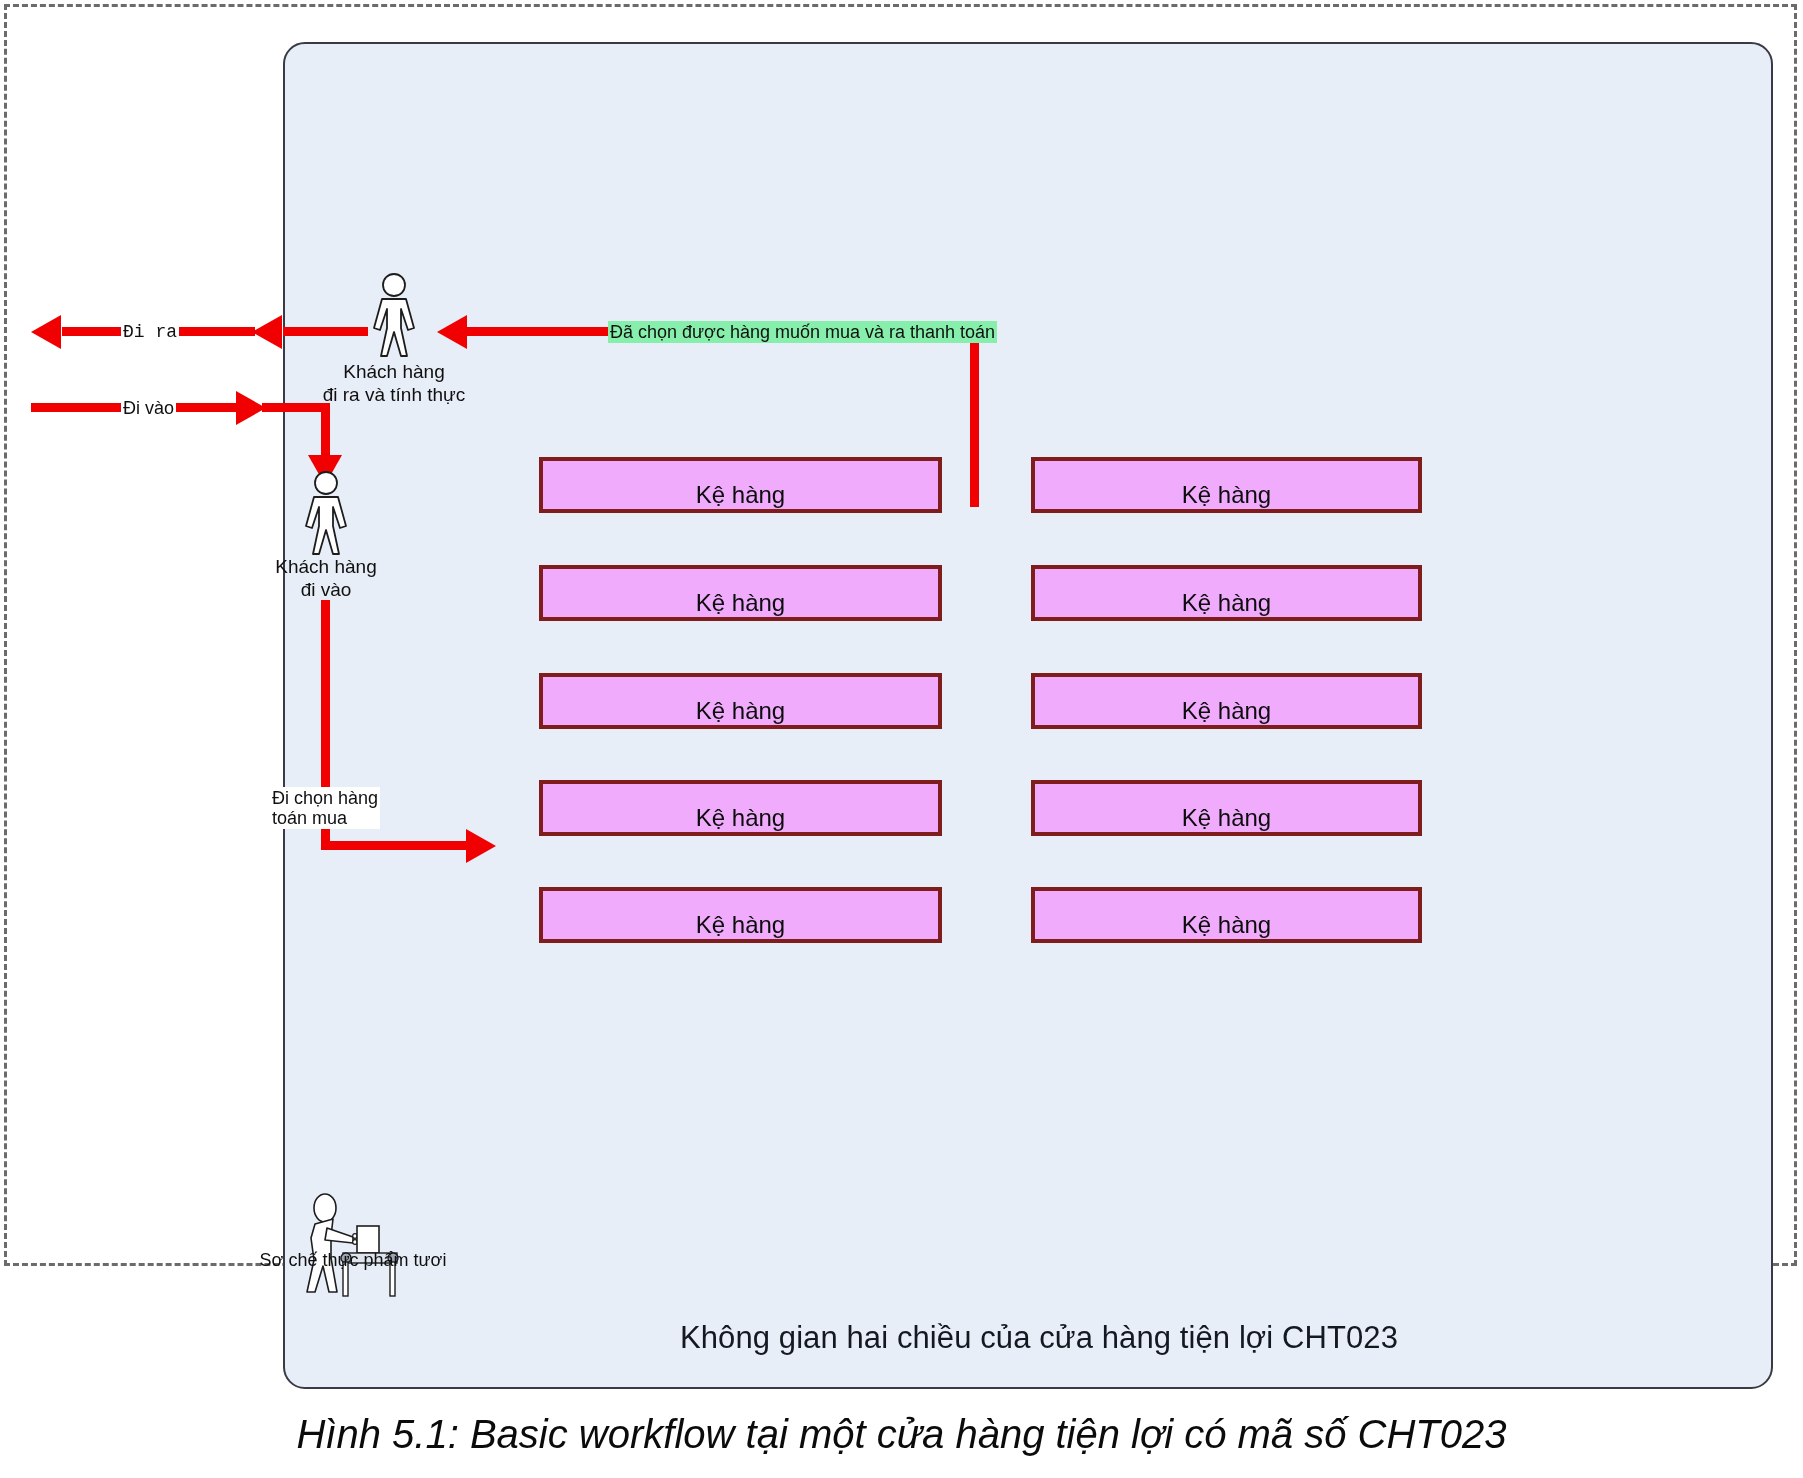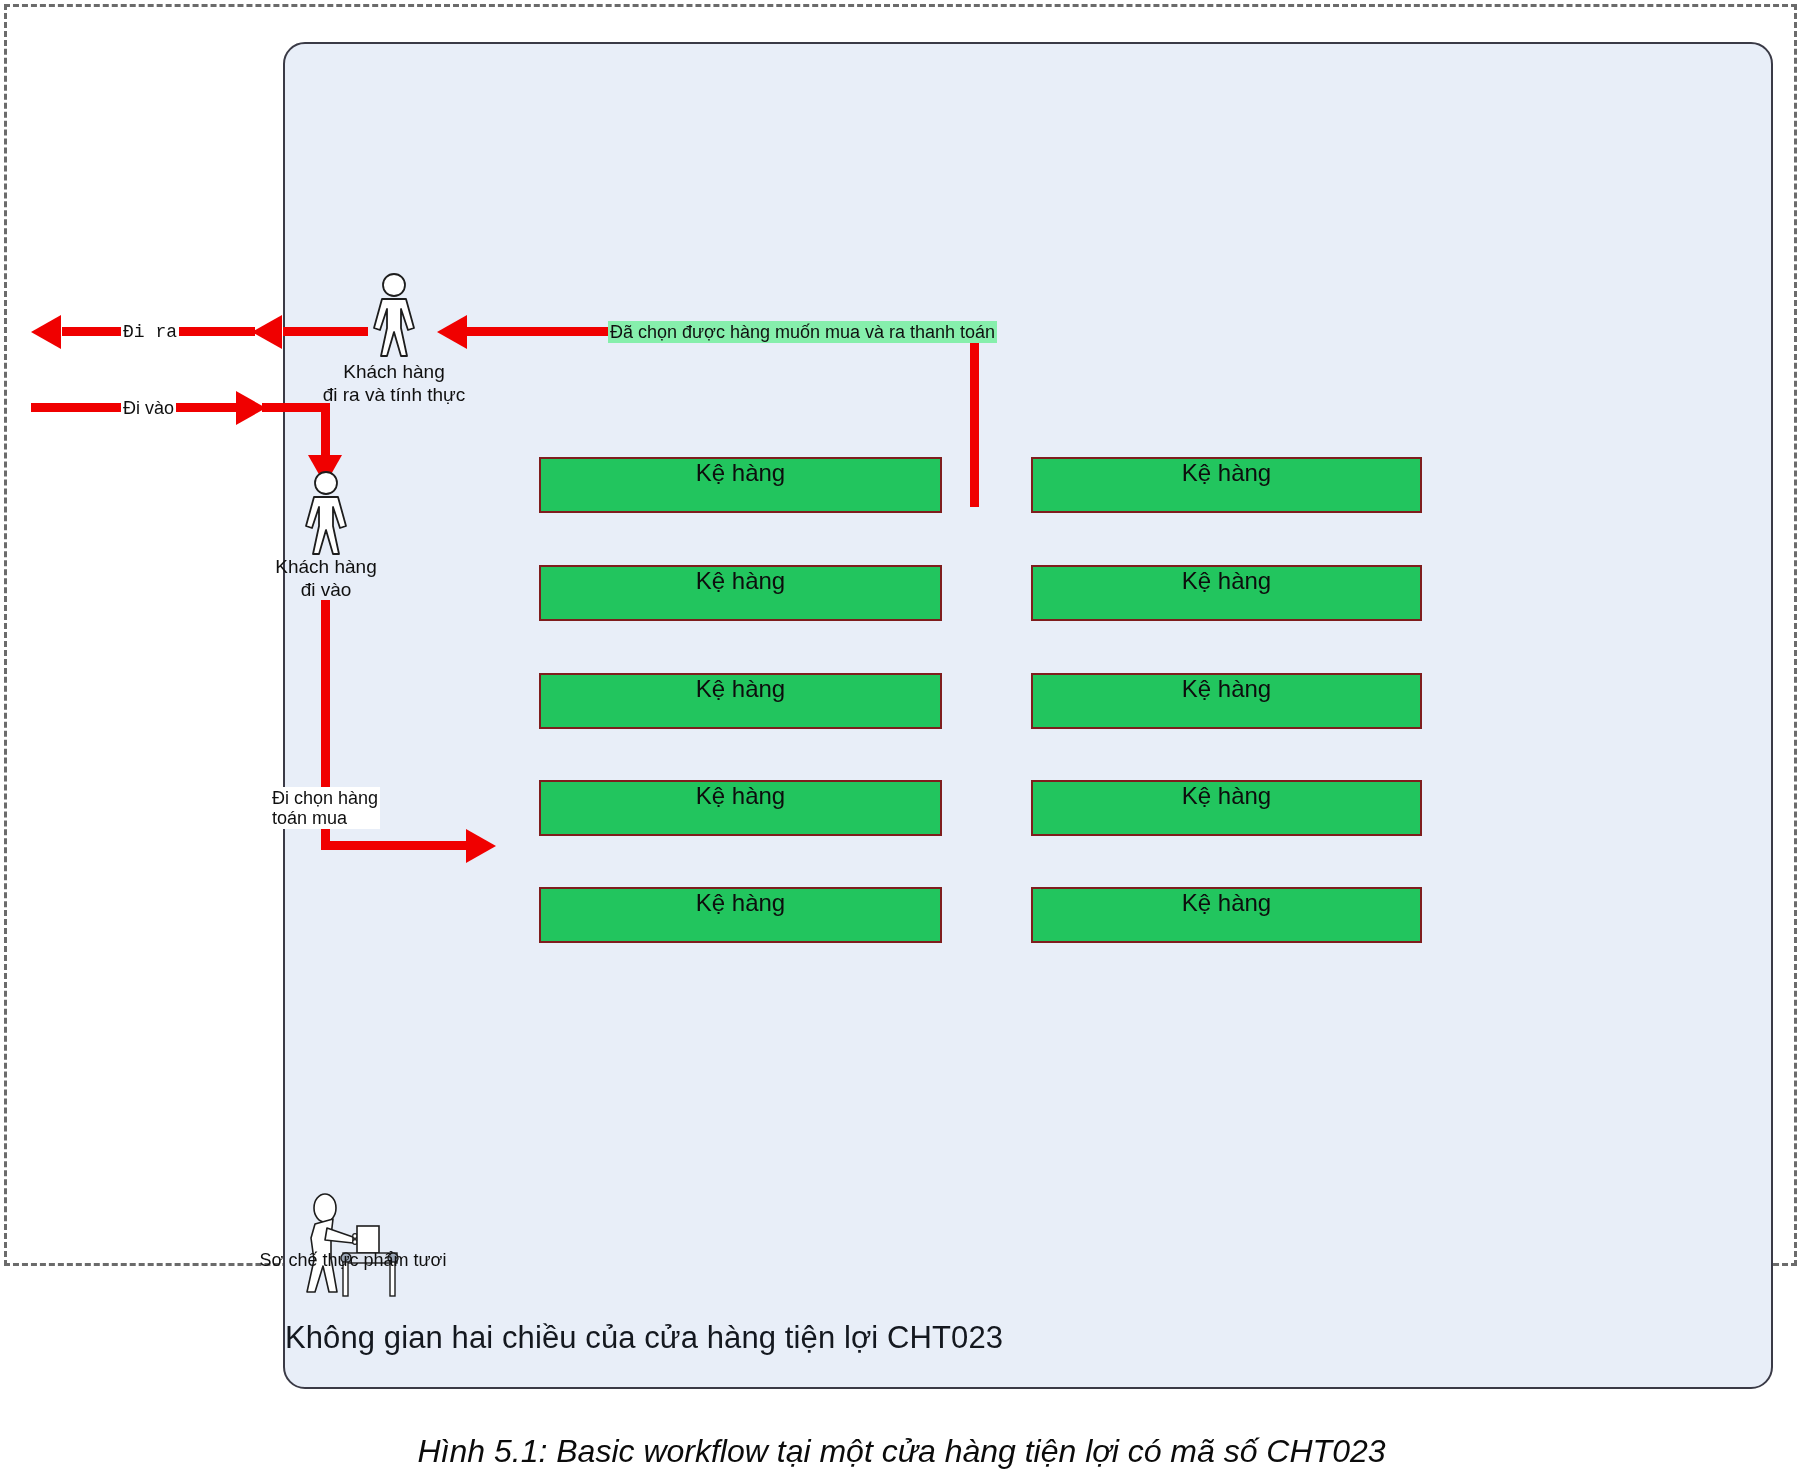--- a/index.html
+++ b/index.html
@@ -35,33 +35,34 @@
     background: #e8eef8;
     border: 2px solid #3a3a46;
     border-radius: 22px;
     box-sizing: border-box;
   }
   #store-title {
     position: absolute;
     left: 0;
     top: 1276px;
     width: 1490px;
-    text-align: left;
+    text-align: center;
     font-size: 31px;
     color: #14181f;
     letter-spacing: 0.1px;
+    padding-left: 9px;
   }
   
   .shelf {
     position: absolute;
-    background: #22c55e;
-    border: 2px solid #7f1d1d;
+    background: #f0abfc;
+    border: 4px solid #7f1d1d;
     box-sizing: border-box;
     display: flex;
-    align-items: flex-start;
+    align-items: flex-end;
     justify-content: center;
     font-size: 24px;
     color: #0d0d0d;
   }
   
   .rline {
     position: absolute;
     background: #f00000;
   }
   .rarrow {
@@ -106,23 +107,22 @@
   .actor {
     position: absolute;
   }
   #figure-caption {
     position: absolute;
     left: 0;
     top: 1412px;
     width: 1803px;
     text-align: center;
     font-style: italic;
-    font-size: 32px;
+    font-size: 40px;
     color: #0b0b0b;
-    margin-top: 21px;
   }
 </style>
 </head>
 <body>
 
 <div id="page">
 
   <div id="outer-frame"></div>
 
   <div id="store-panel">

